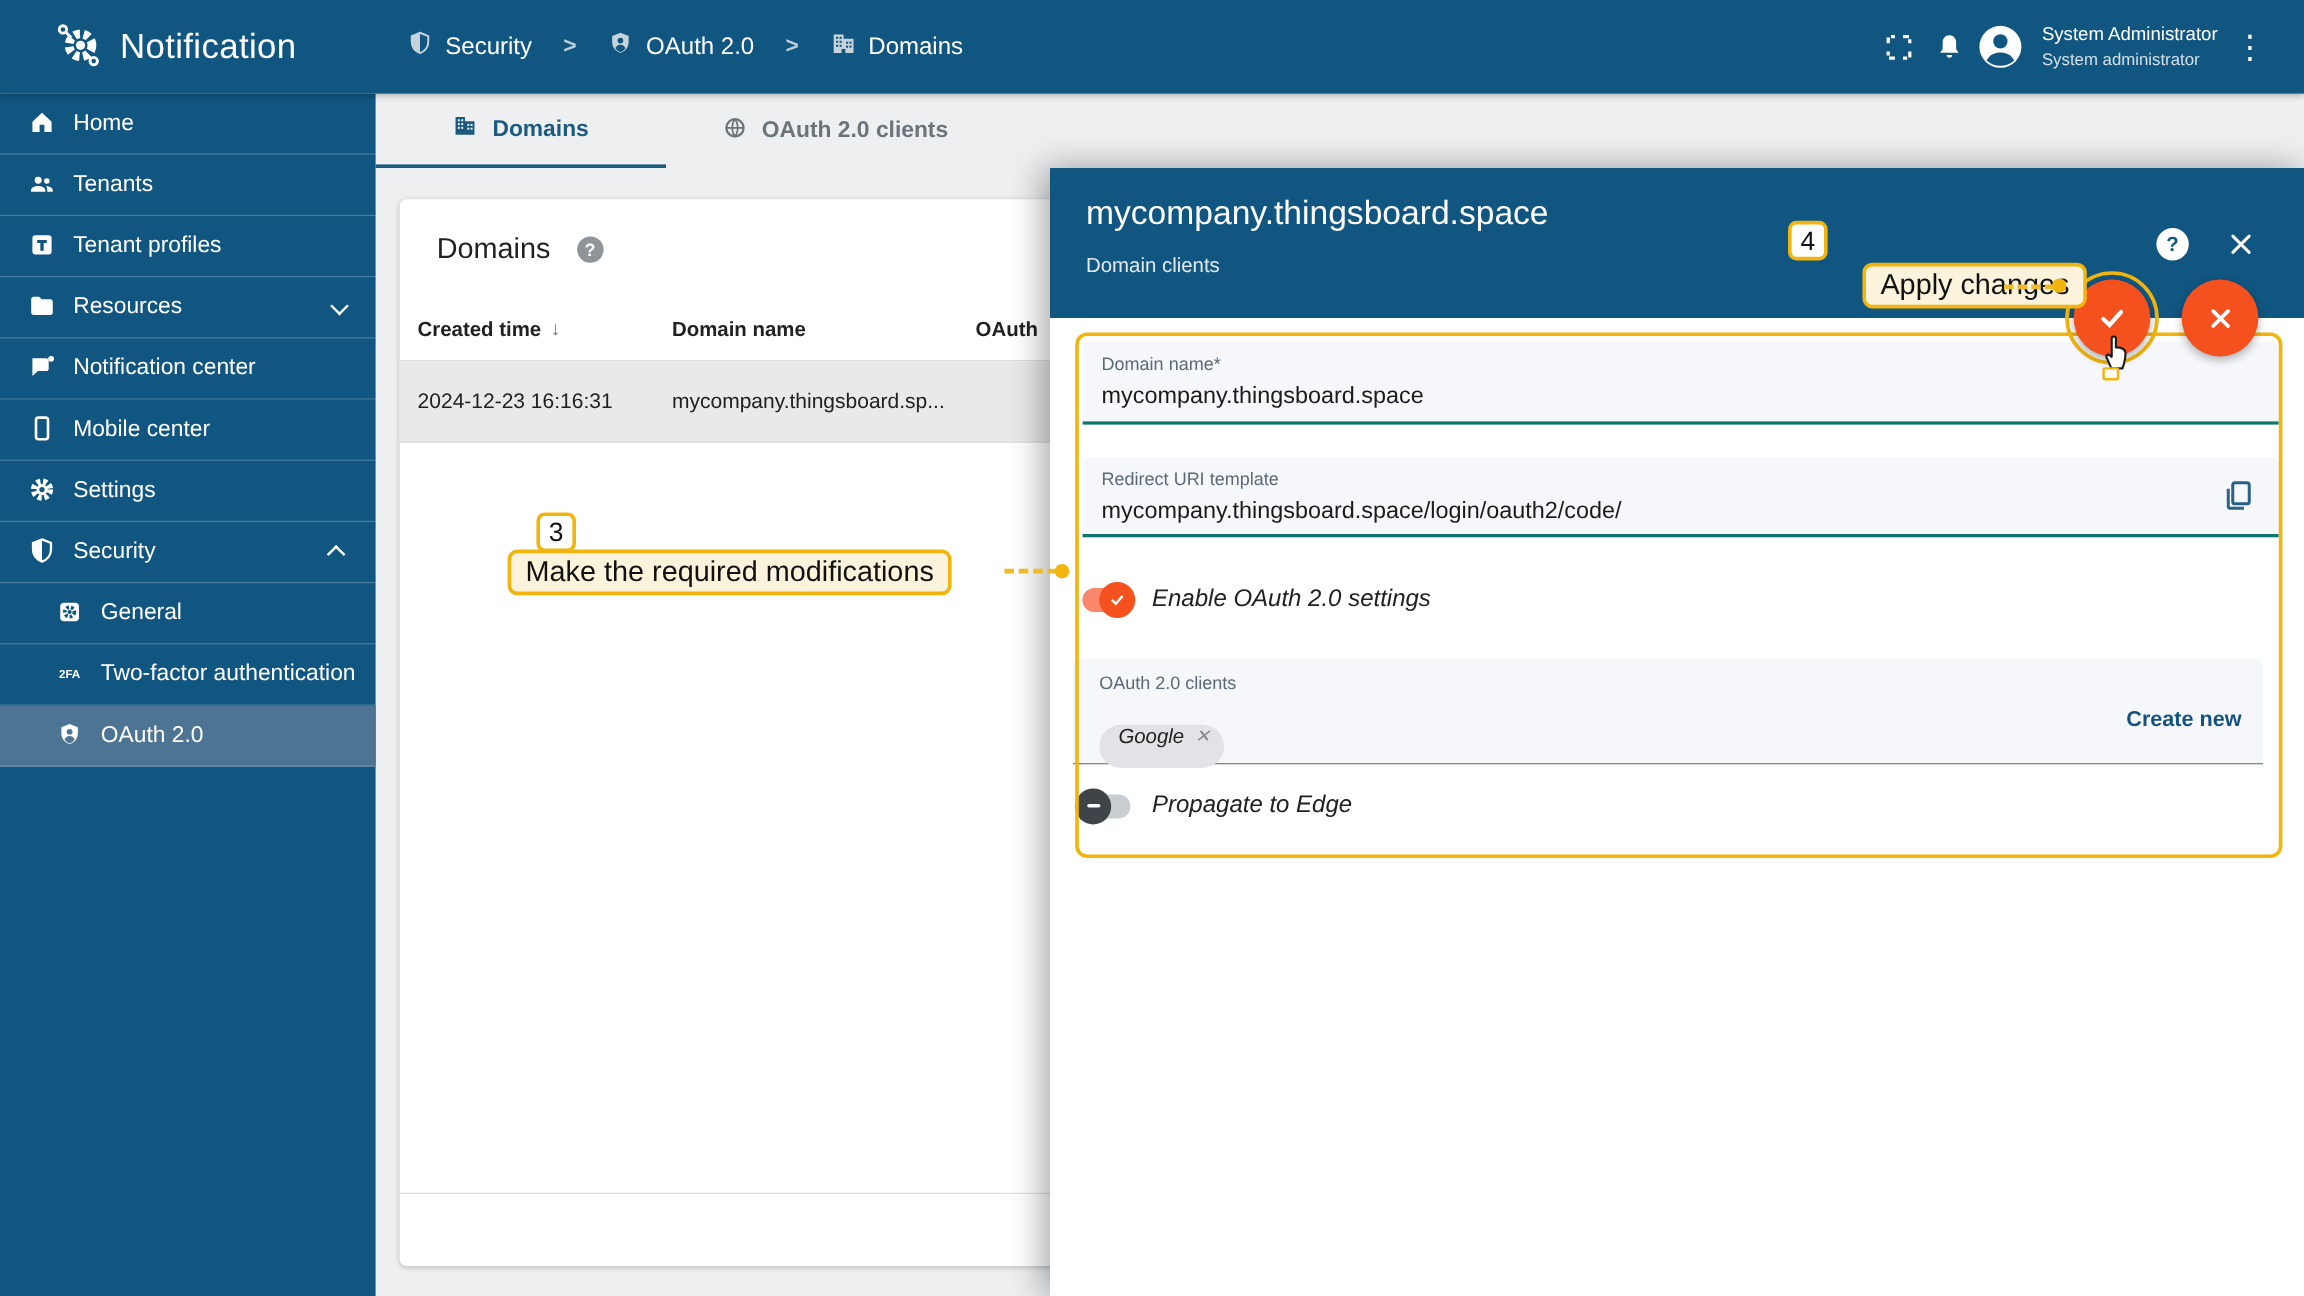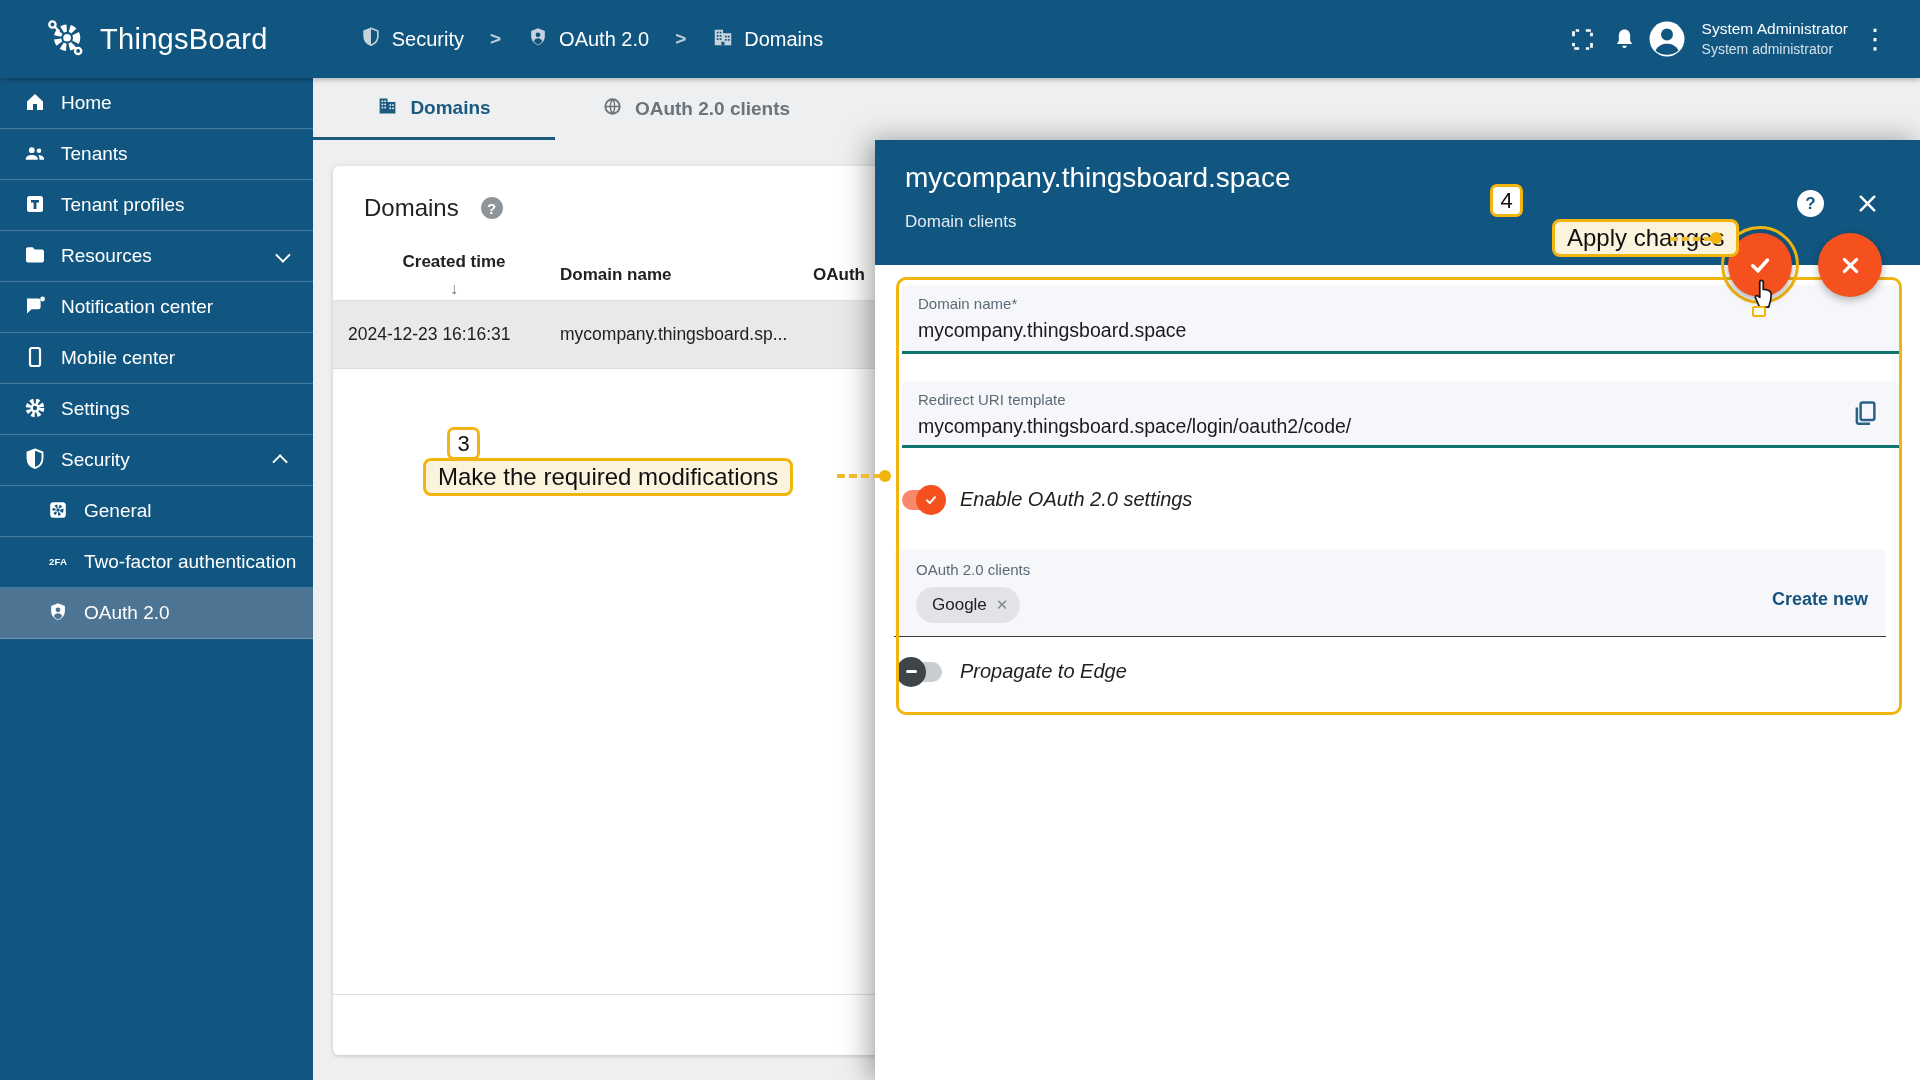--- a/index.html
+++ b/index.html
@@ -42,21 +42,21 @@
   .tab.active { color:#1c5a80; border-bottom:3px solid #1c5a80; }
 
   
   .card { position:absolute; left:333px; top:166px; width:1560px; height:889px; background:#fff; border-radius:6px;
           box-shadow:0 1px 4px rgba(0,0,0,.18); z-index:1; }
   .card-title-row { display:flex; align-items:center; height:84px; padding-left:31px; }
   .card-title { font-size:24px; font-weight:500; color:#212121; }
   .help-gray { width:22px; height:22px; border-radius:50%; background:#8f9499; color:#fff; font-size:15px; font-weight:bold;
                display:flex; align-items:center; justify-content:center; margin-left:22px; cursor:pointer; }
   .thead { display:flex; height:51px; align-items:center; border-bottom:1px solid #e0e0e0; font-size:17px; font-weight:700; color:#212121; }
-  .th1 { padding-left:15px; width:227px; display:flex; align-items:center; gap:8px; cursor:pointer;flex-direction:column; }
+  .th1 { padding-left:15px; width:227px; display:flex; align-items:center; gap:8px; cursor:pointer; }
   .th2 { width:253px; cursor:pointer; }
   .th3 { flex:1; cursor:pointer; }
   .sort-arrow { color:#757575; font-size:16px; }
   .trow { display:flex; height:68px; align-items:center; background:#e9e9e9; border-bottom:1px solid #dcdcdc;
           font-size:17.5px; color:#212121; cursor:pointer; }
   .td1 { padding-left:15px; width:227px; }
   .td2 { width:253px; }
   .card-footer-line { position:absolute; left:0; right:0; top:828px; border-top:1px solid #e0e0e0; }
 
   
@@ -82,22 +82,22 @@
   .track.off { background:#c9ccd1; }
   .thumb { position:absolute; width:30px; height:30px; border-radius:50%; top:-5px; display:flex; align-items:center; justify-content:center; }
   .thumb.on { right:-4px; background:var(--fab-orange,#f4511e); }
   .thumb.off { left:-6px; background:#3f4449; }
   .thumb .dash { width:11px; height:3px; background:#fff; border-radius:2px; }
   .toggle-label { font-size:20px; color:#212121; margin-left:18px; }
 
   .clients-block { position:absolute; left:19px; top:409px; width:992px; height:88px; background:var(--field-bg,#f5f7fa);
                    border-bottom:1px solid #3a3a3a; border-radius:6px 6px 0 0; }
   .clients-label { position:absolute; left:22px; top:12px; font-size:15px; color:#5b6a76; }
-  .chip { position:absolute; left:22px; top:38px; height:36px; background:#e2e3e6; border-radius:18px; display:flex;
-          align-items:center; padding:0 12px 0 16px; gap:9px; font-size:17px; color:#212121; cursor:pointer; }
+  .chip { position:absolute; left:22px; top:55px; height:36px; background:#e2e3e6; border-radius:18px; display:flex;
+          padding:0 12px 0 16px; gap:9px; font-size:17px; color:#212121; cursor:pointer;font-style:italic; }
   .chip-x { color:#85898d; font-size:15px; cursor:pointer; }
   .create-new { position:absolute; right:18px; top:40px; font-size:18px; font-weight:600; color:var(--link-blue,#15537e); cursor:pointer; }
 
   
   .fab { position:absolute; width:64px; height:64px; border-radius:50%; background:var(--fab-orange,#f4511e);
          display:flex; align-items:center; justify-content:center; cursor:pointer; z-index:33; box-shadow:0 3px 8px rgba(0,0,0,.3); }
   .fab-ring { position:absolute; left:1721px; top:226px; width:78px; height:78px; border-radius:50%;
               border:3px solid var(--accent-yellow,#f2b50e); z-index:32; pointer-events:none; }
 
   
@@ -124,21 +124,21 @@
       <span>
         <svg width="44" height="44" viewBox="0 0 24 24">
           <circle cx="12.6" cy="12.4" r="5.2" fill="none" stroke="#fff" stroke-width="4" stroke-dasharray="2.6 1.7"></circle>
           <circle cx="12.6" cy="12.4" r="2.1" fill="#fff"></circle>
           <circle cx="4.6" cy="5.2" r="1.7" fill="none" stroke="#fff" stroke-width="1.3"></circle>
           <path d="M5.8 6.4 L8.4 9" stroke="#fff" stroke-width="1.3"></path>
           <circle cx="18.6" cy="19.6" r="1.7" fill="none" stroke="#fff" stroke-width="1.3"></circle>
           <path d="M17.4 18.4 L15.2 16.2" stroke="#fff" stroke-width="1.3"></path>
         </svg>
       </span>
-      <span class="logo-title">ThingsBoard</span>
+      <span class="logo-title">Notification</span>
     </div>
 
     <nav class="breadcrumb">
       <span class="bc-item">
         <span>
           <svg width="22" height="22" viewBox="0 0 24 24">
             <path d="M12 2.5 L19.5 5.5 V11 C19.5 15.8 16.3 19.6 12 21 C7.7 19.6 4.5 15.8 4.5 11 V5.5 Z" fill="none" stroke="#c6d3dc" stroke-width="1.8"></path>
             <path d="M12 2.5 L4.5 5.5 V11 C4.5 15.8 7.7 19.6 12 21 Z" fill="#c6d3dc"></path>
           </svg>
         </span>

